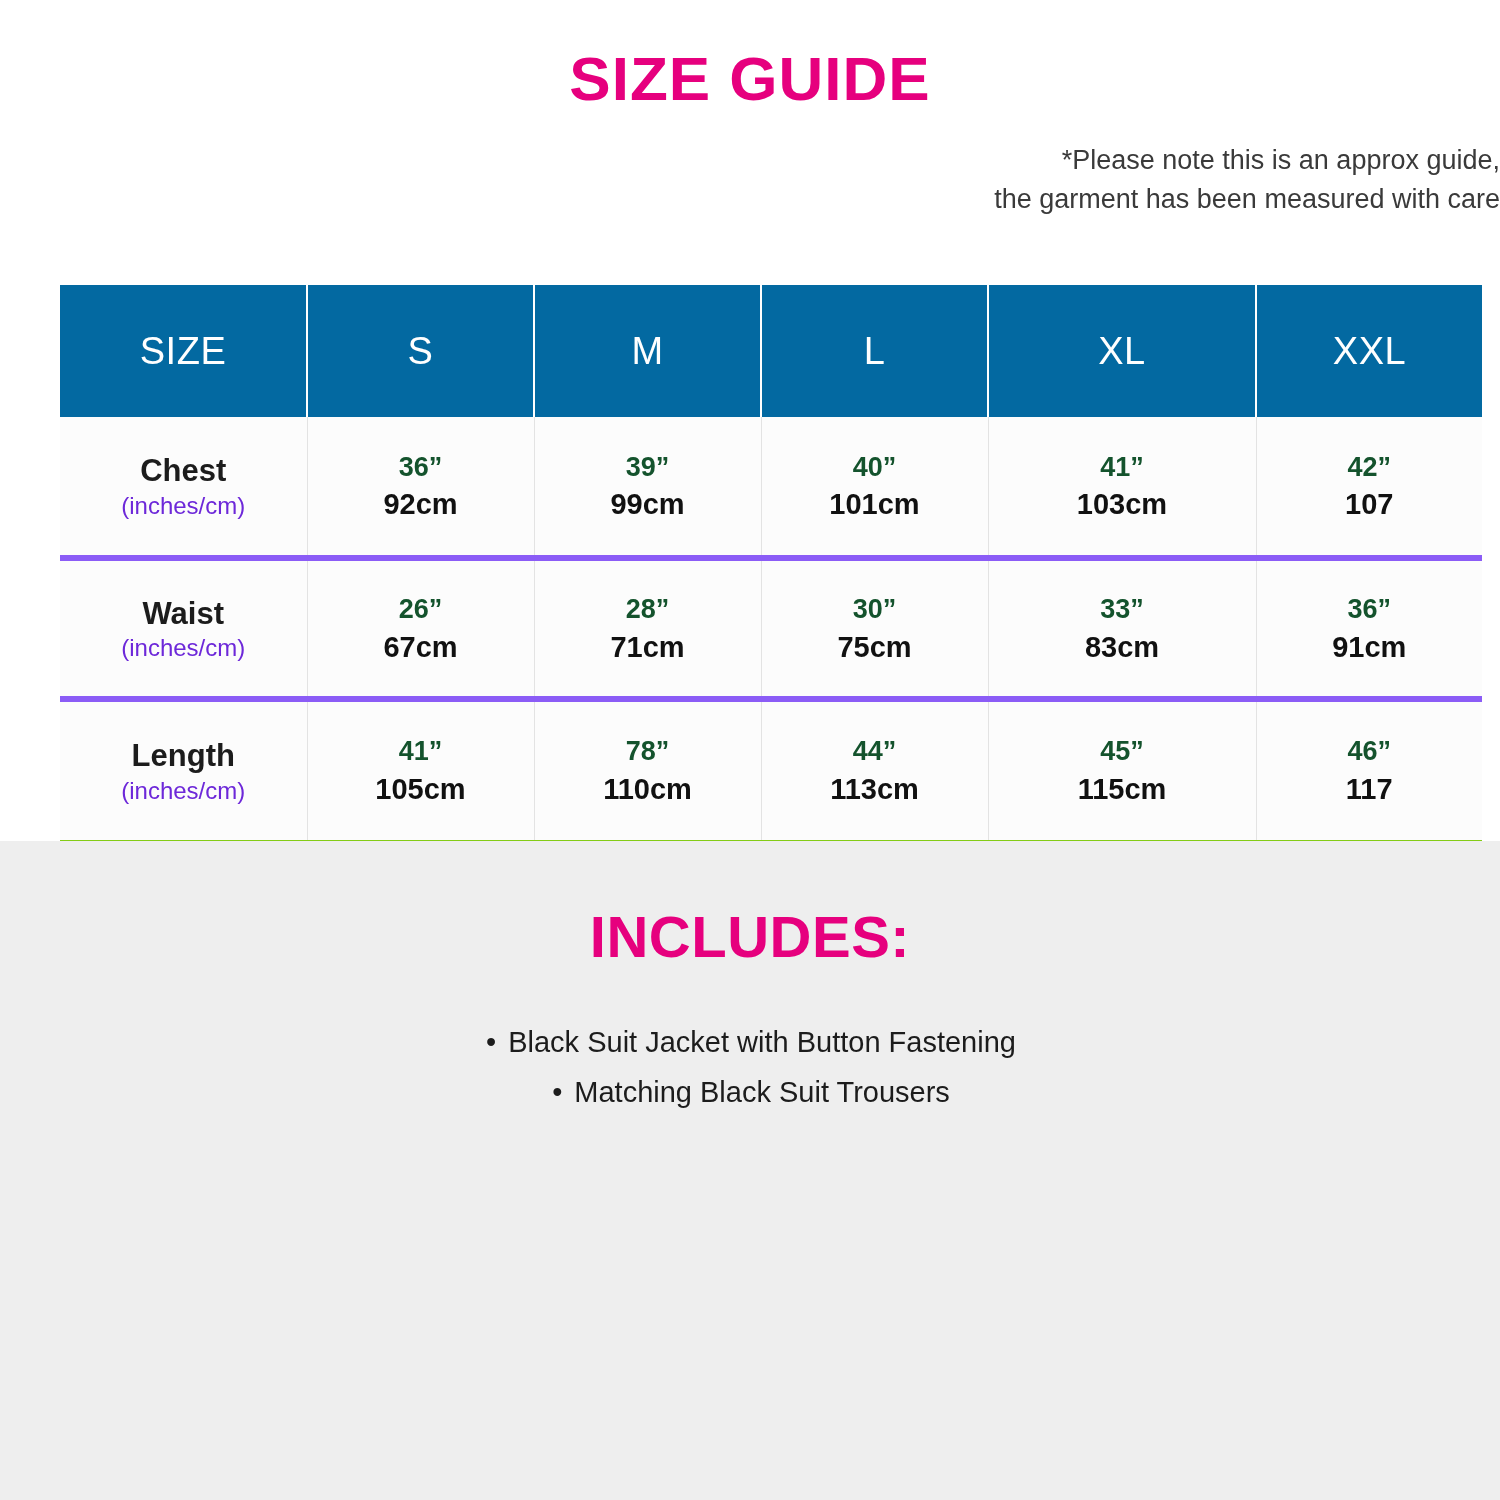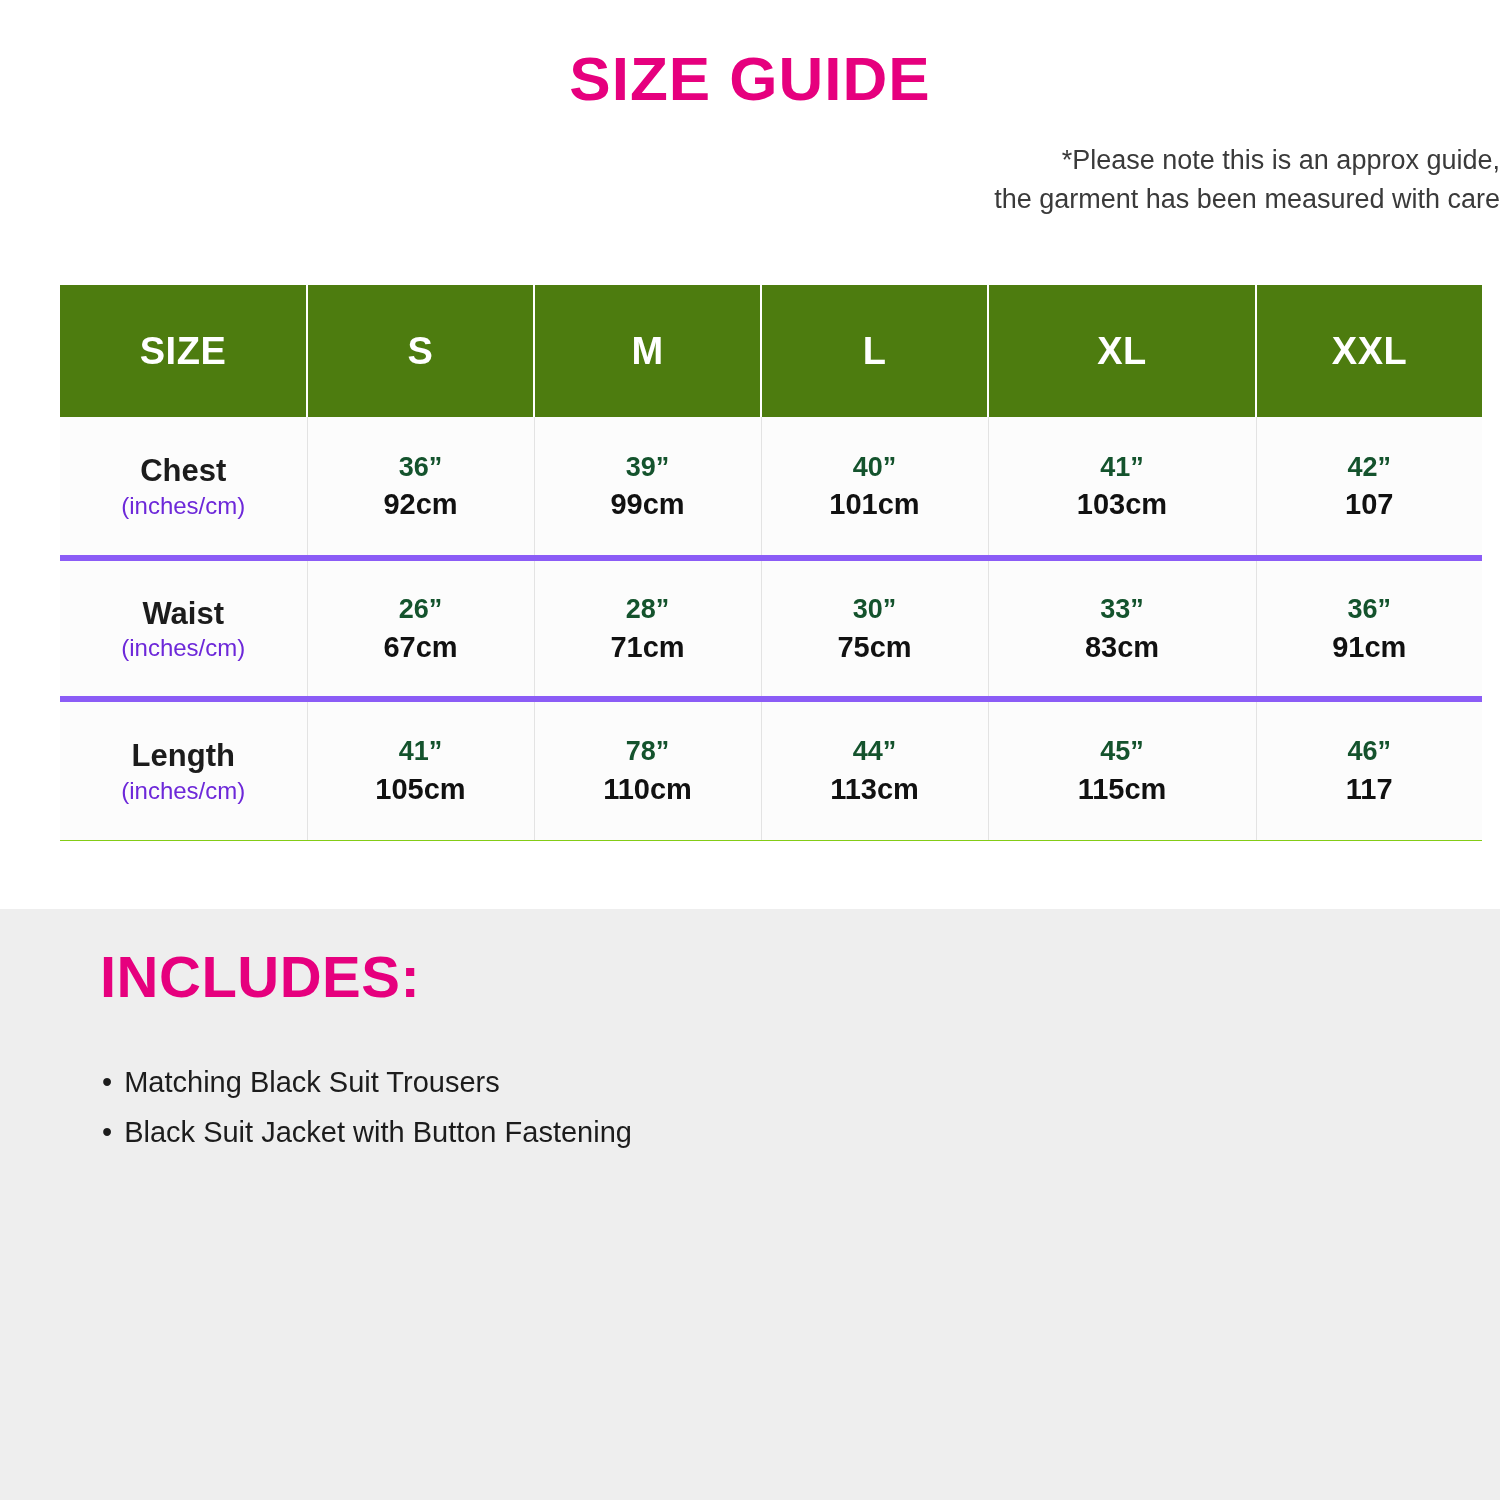--- a/index.html
+++ b/index.html
@@ -39,24 +39,24 @@
   }
   .table-wrap {
     margin: 66px 60px 0 60px;
   }
   table.size-table {
     width: 1380px;
     border-collapse: collapse;
     table-layout: fixed;
   }
   table.size-table th {
-    background: #4d7c0f;
+    background: #0369a1;
     color: #ffffff;
     font-size: 38px;
-    font-weight: bold;
+    font-weight: normal;
     height: 132px;
     vertical-align: middle;
     text-align: center;
     border-right: 2px solid #ffffff;
     letter-spacing: 0.5px;
   }
   table.size-table th:last-child { border-right: none; }
   table.size-table th.size-col {
     text-align: center;
   }
@@ -97,23 +97,23 @@
   }
   .val-cm {
     display: block;
     font-size: 29px;
     font-weight: bold;
     color: #111111;
     line-height: 1.35;
   }
   .bottom-section {
     background: #eeeeee;
-    margin-top: 68px;
     flex: 1 1 auto;
-    padding: 34px 100px 0 100px;
+    padding: 62px 100px 0 100px;
+    text-align: center;
   }
   .includes-title {
     color: #e6007e;
     font-size: 58px;
     font-weight: bold;
     letter-spacing: 0.5px;
   }
   .includes-list {
     margin-top: 48px;
     list-style: none;
@@ -235,21 +235,21 @@
 
         </tbody>
       </table>
     </div>
   </div>
 
   <div class="bottom-section">
     <div class="includes-title">INCLUDES:</div>
     <ul class="includes-list">
       <li>
-        <span class="bullet">•</span><span>Matching Black Suit Trousers</span>
+        <span class="bullet">•</span><span>Black Suit Jacket with Button Fastening</span>
       </li>
       <li>
-        <span class="bullet">•</span><span>Black Suit Jacket with Button Fastening</span>
+        <span class="bullet">•</span><span>Matching Black Suit Trousers</span>
       </li>
     </ul>
   </div>
 
 </div>
 
 </body></html>

